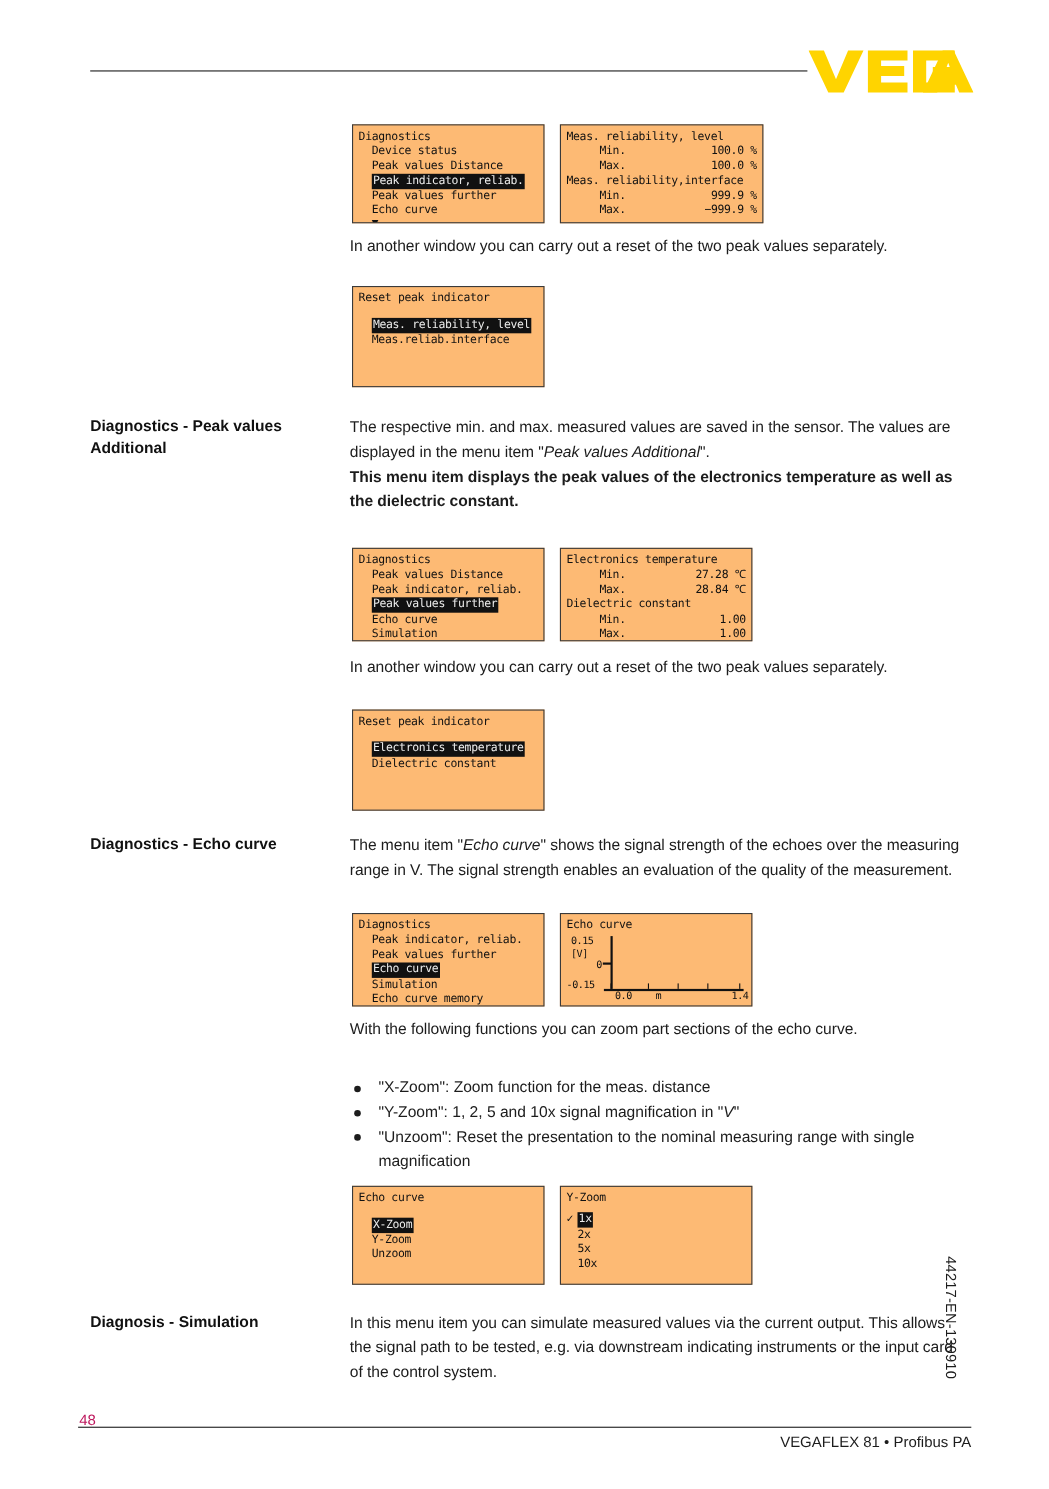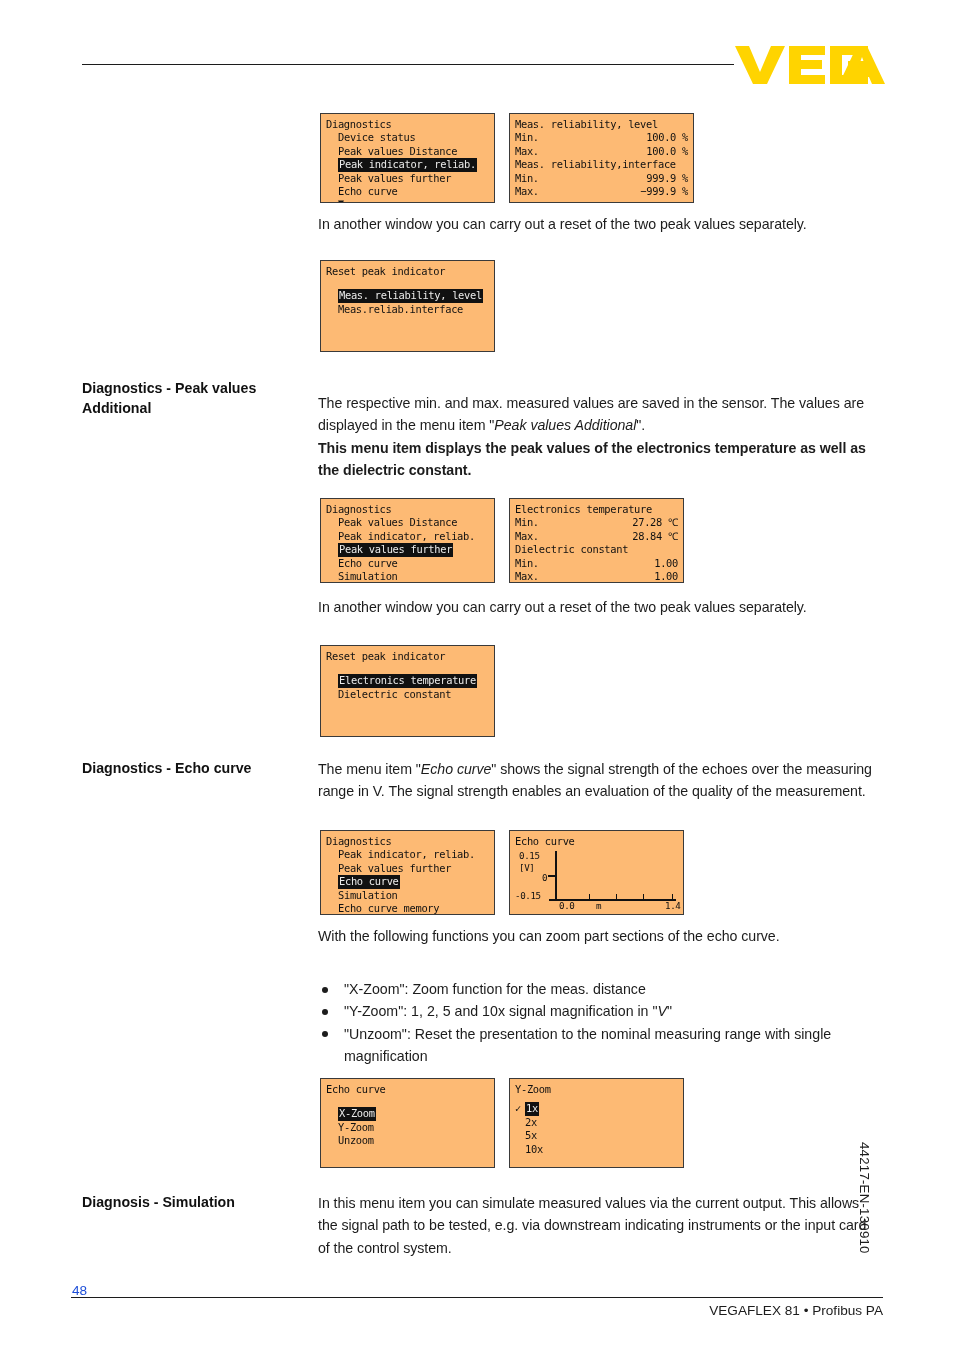--- a/index.html
+++ b/index.html
@@ -116,20 +116,21 @@
   }
   .lcd .arrow {
     padding-left: 12px;
     font-size: 10px;
     line-height: 9px;
   }
   .lcd .kv {
     display: flex;
     justify-content: space-between;
     white-space: pre;
+    margin-left: 30px;
   }
   .lcd .kv .val { text-align: center; }
   .lcd .spacer { height: 11px; }
 
   
   .ec-title { white-space: pre; }
   .ec-wrap {
     position: relative;
     margin-top: 1px;
     height: 58px;
@@ -196,21 +197,21 @@
     left: 71px;
     top: 1297px;
     width: 812px;
     border-bottom: 1.6px solid #1c1c1c;
   }
   .footer-page {
     position: absolute;
     left: 72px;
     top: 1283px;
     font-size: 13.6px;
-    color: #1d4ed8;
+    color: #be185d;
   }
   .footer-product {
     position: absolute;
     left: 583px;
     top: 1303px;
     width: 300px;
     text-align: right;
     font-size: 13.6px;
     color: #1c1c1c;
   }
@@ -281,21 +282,21 @@
 
 <div class="lcd" style="left:320px; top:260px; width:175px; height:92px;">
   <div class="row">Reset peak indicator</div>
   <div class="spacer"></div>
   <div class="row indent"><span class="sel">Meas. reliability, level</span></div>
   <div class="row indent"><span>Meas.reliab.interface</span></div>
 </div>
 
 <div class="sidelabel" style="top:378px;">Diagnostics - Peak values Additional</div>
 
-<div class="bodytext" style="top:392px;">
+<div class="bodytext" style="top:378px;">
   <p><span>The respective min. and max. measured values are saved in the sensor. The values are displayed in the menu item "</span><em>Peak values Additional</em><span>".</span></p>
   <p>This menu item displays the peak values of the electronics temperature as well as the dielectric constant.</p>
 </div>
 
 <div class="lcd" style="left:320px; top:498px; width:175px; height:85px;">
   <div class="row">Diagnostics</div>
   <div class="row indent"><span>Peak values Distance</span></div>
   <div class="row indent"><span>Peak indicator, reliab.</span></div>
   <div class="row indent"><span class="sel">Peak values further</span></div>
   <div class="row indent"><span>Echo curve</span></div>

